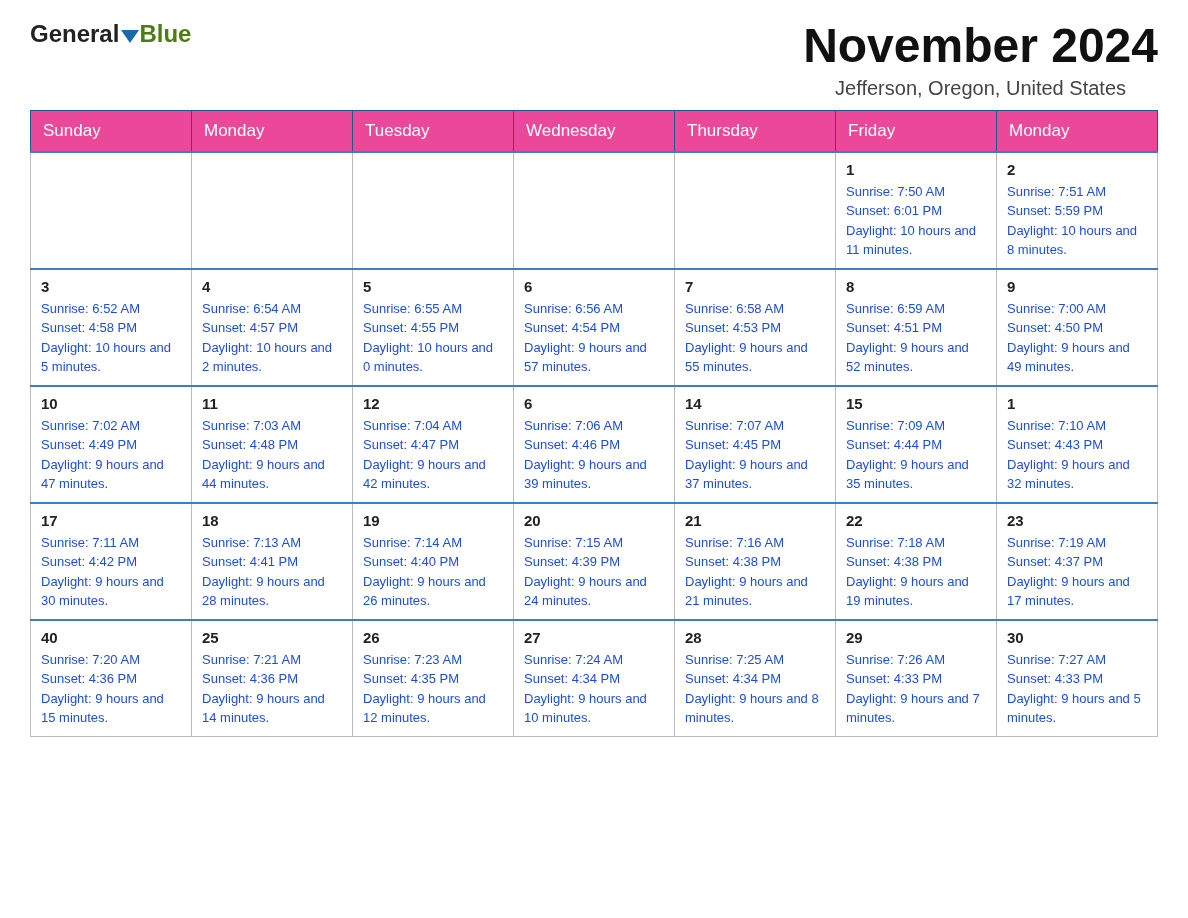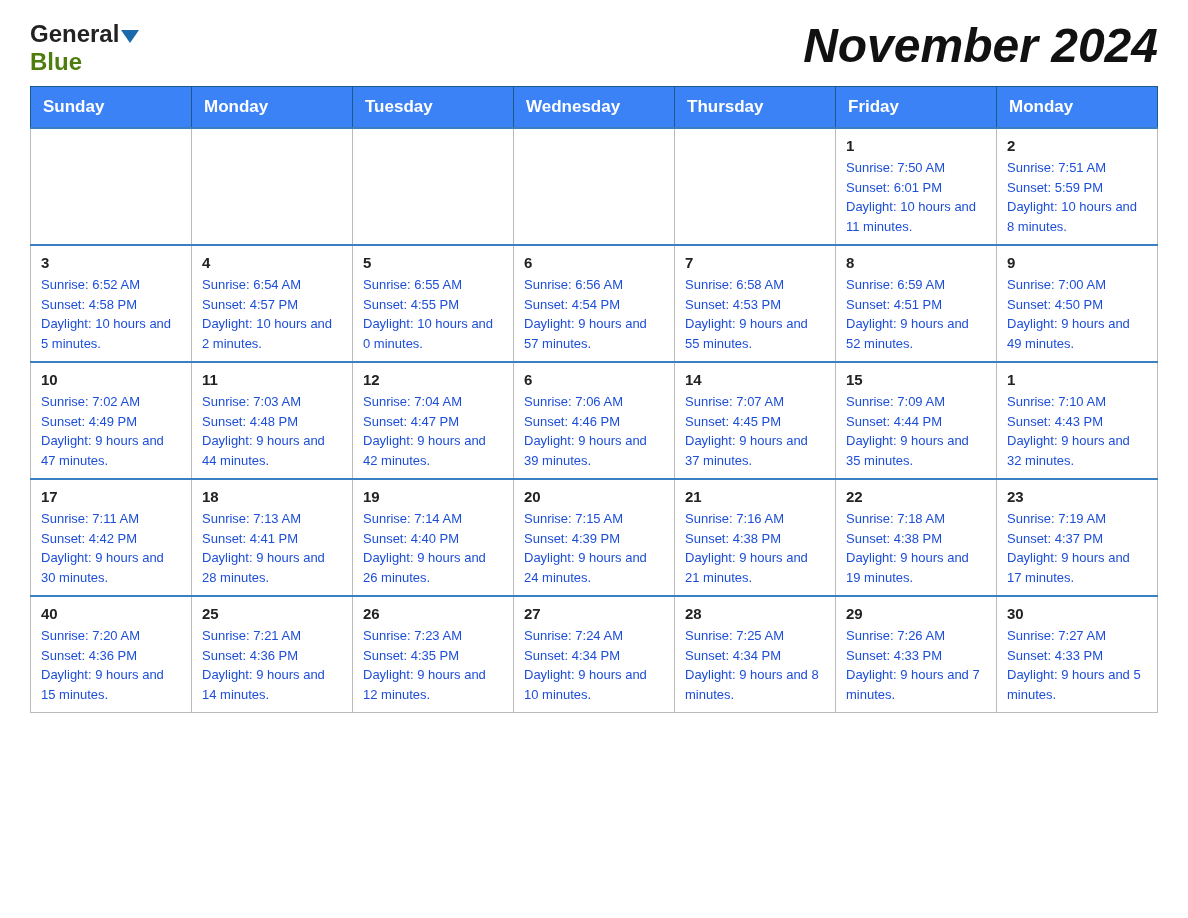--- a/index.html
+++ b/index.html
@@ -10,52 +10,51 @@
       color: #222;
     }
     .header {
       display: flex;
       justify-content: space-between;
       align-items: flex-start;
       margin-bottom: 10px;
     }
     .logo {
       display: flex;
-      flex-direction: column;
+      flex-direction: row;
       align-items: flex-start;
     }
     .logo-line1 {
       display: flex;
       align-items: center;
     }
     .title-block {
       text-align: center;
-      font-style: italic;
     }
     .cal-title {
       font-size: 48px;
       font-weight: bold;
       color: #111;
       line-height: 1.1;
     }
     .cal-subtitle {
       font-size: 20px;
       color: #444;
       margin-top: 4px;
     }
     .calendar {
       width: 100%;
       border-collapse: collapse;
       margin-top: 10px;
     }
     .calendar th {
-      background-color: #3b82f6;
+      background-color: #ec4899;
       color: #fff;
       font-size: 17px;
-      font-weight: bold;
+      font-weight: normal;
       padding: 10px 12px;
       text-align: left;
       border: 1px solid #1a5a8a;
     }
     .calendar td {
       border: 1px solid #bbb;
       vertical-align: top;
       padding: 8px 10px;
       width: 14.28%;
       min-height: 90px;
@@ -91,20 +90,21 @@
     <div class="logo-line1">
       <span style="font-size:24px;font-weight:bold;color:#222;">General</span>
       <span style="display:inline-block;width:0;height:0;border-left:9px solid transparent;border-right:9px solid transparent;border-top:13px solid #1a6aab;margin-left:2px;margin-bottom:-4px;"></span>
     </div>
     <div>
       <span style="font-size:24px;font-weight:bold;color:#4d7c0f;">Blue</span>
     </div>
   </div>
   <div class="title-block">
     <div class="cal-title">November 2024</div>
+    <div class="cal-subtitle">Jefferson, Oregon, United States</div>
   </div>
 </div>
 
 <table class="calendar">
   <thead>
     <tr>
     <th>Sunday</th>
         <th>Monday</th>
         <th>Tuesday</th>
         <th>Wednesday</th>

